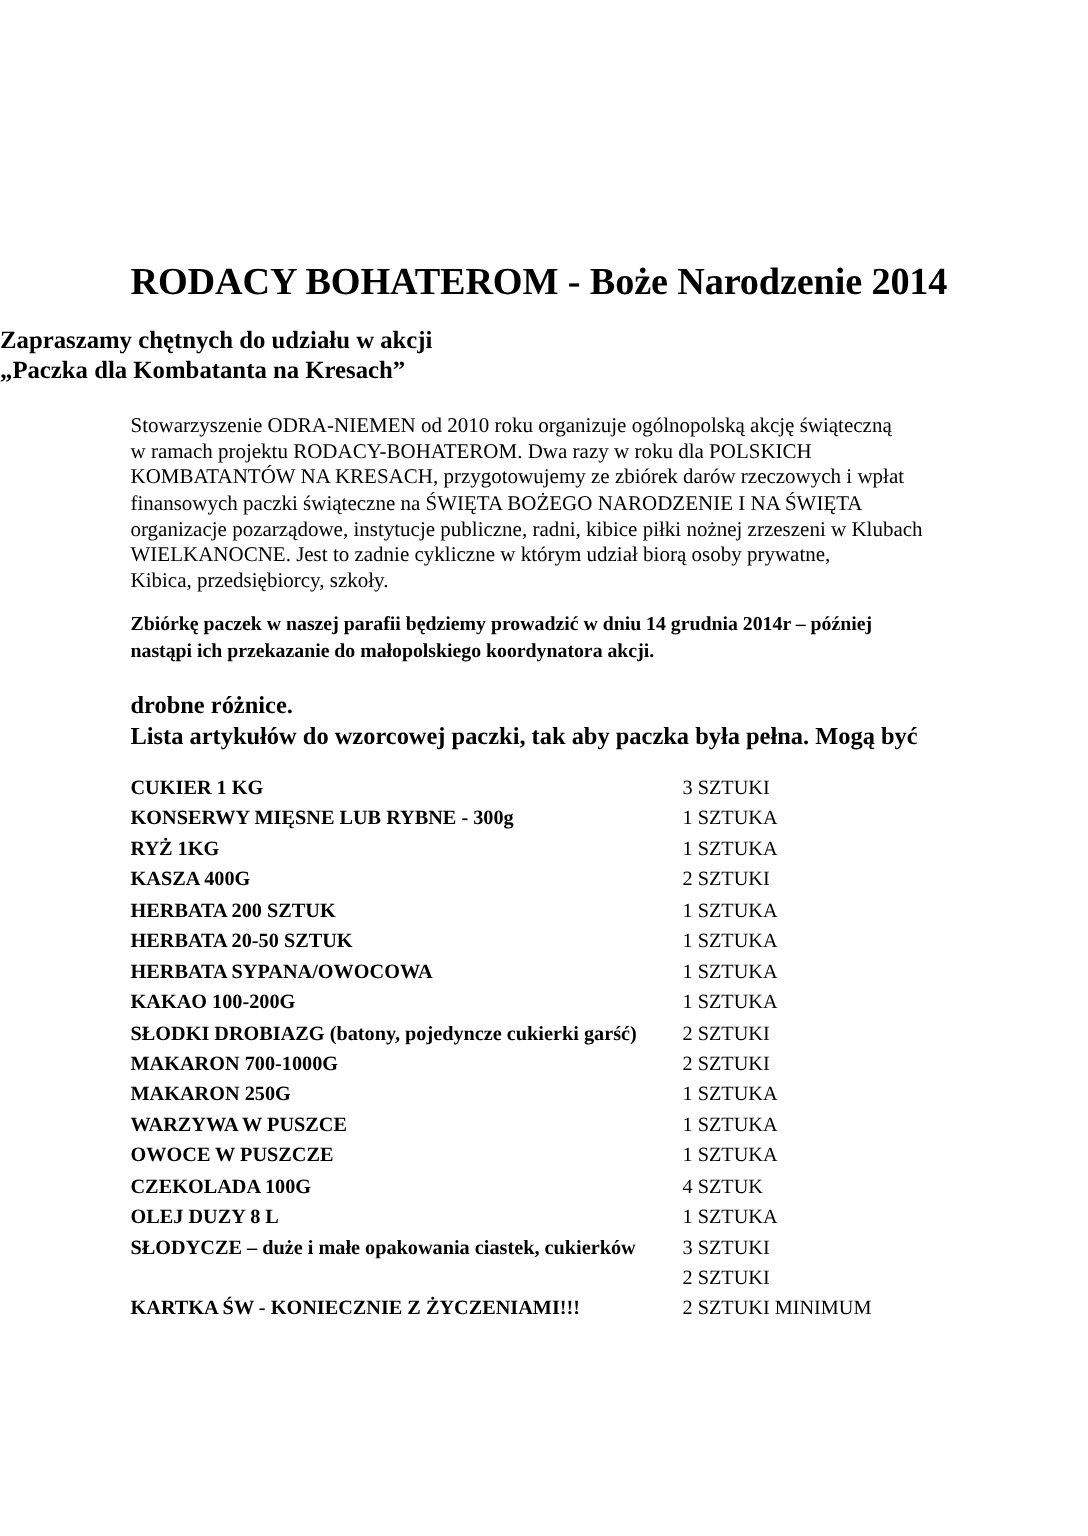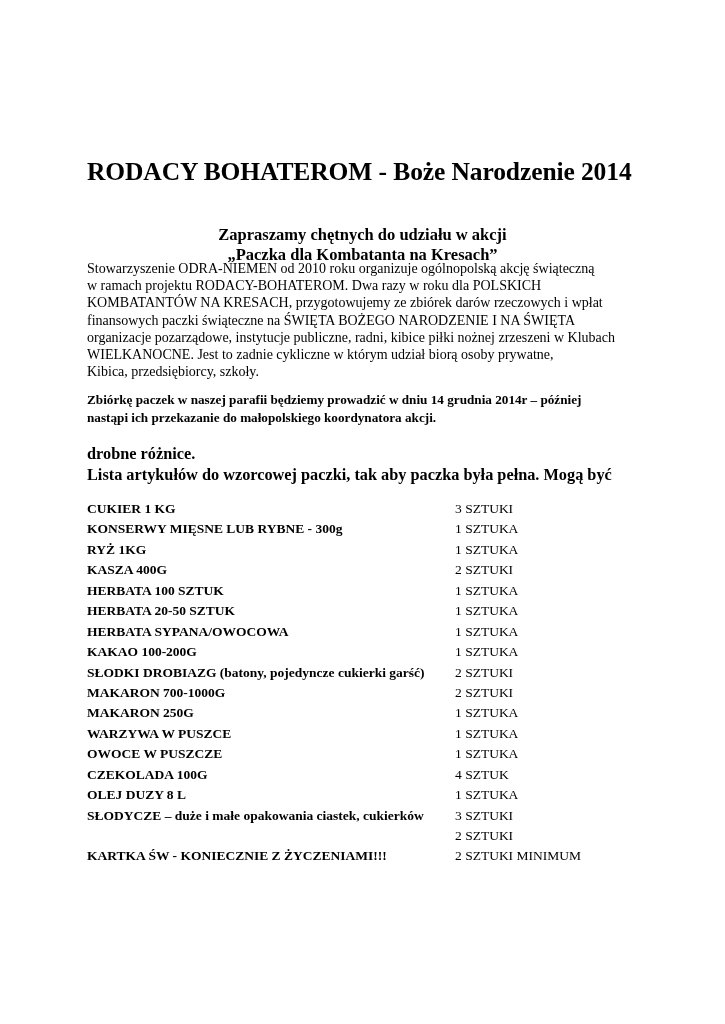--- a/index.html
+++ b/index.html
@@ -10,46 +10,45 @@
     body {
       width: 725px;
       height: 1024px;
       position: relative;
       overflow: hidden;
       font-family: "Liberation Serif", "DejaVu Serif", serif;
       color: #000000;
     }
     .page {
       position: absolute;
-      left: 0; top: 0;
+      left: 0; top: 16px;
       width: 725px;
       height: 804px;
       background: #ffffff;
     }
     .title {
       position: absolute;
       left: 87px;
       top: 156px;
       margin: 0;
       font-size: 25.5px;
       font-weight: bold;
       line-height: 32px;
       white-space: nowrap;
       letter-spacing: -0.1px;
     }
     .subtitle {
       position: absolute;
       left: 0;
       width: 725px;
       top: 201px;
-      text-align: center;
+      text-align: left;
       font-size: 16.5px;
       font-weight: bold;
       line-height: 20px;
-      margin-top: 24px;
     }
     .subtitle div { white-space: nowrap; }
     .intro {
       position: absolute;
       left: 87px;
       top: 260px;
       width: 560px;
       font-size: 14px;
       line-height: 17.2px;
     }
@@ -143,21 +142,21 @@
     </div>
     <div class="item-row">
       <span class="item-name">RYŻ 1KG</span>
       <span class="item-qty">1 SZTUKA</span>
     </div>
     <div class="item-row">
       <span class="item-name">KASZA 400G</span>
       <span class="item-qty">2 SZTUKI</span>
     </div>
     <div class="item-row">
-      <span class="item-name">HERBATA 100 SZTUK</span>
+      <span class="item-name">HERBATA 200 SZTUK</span>
       <span class="item-qty">1 SZTUKA</span>
     </div>
     <div class="item-row">
       <span class="item-name">HERBATA 20-50 SZTUK</span>
       <span class="item-qty">1 SZTUKA</span>
     </div>
     <div class="item-row">
       <span class="item-name">HERBATA SYPANA/OWOCOWA</span>
       <span class="item-qty">1 SZTUKA</span>
     </div>

